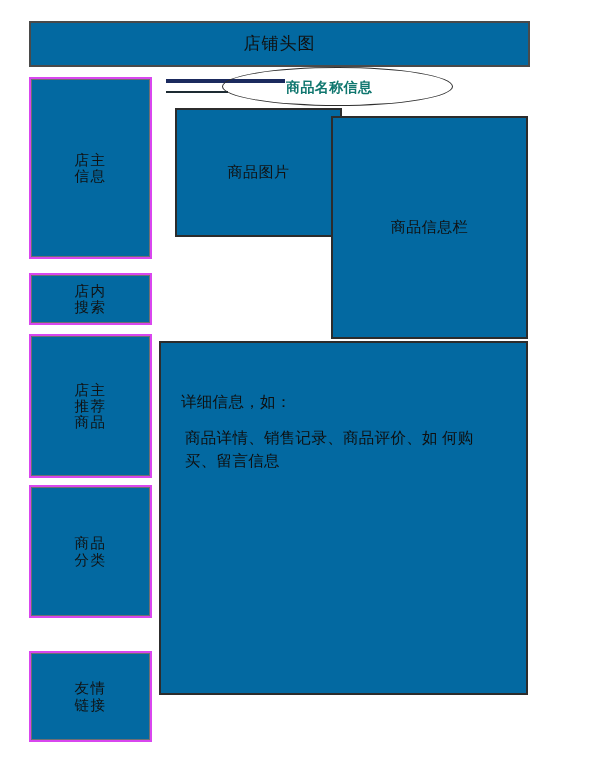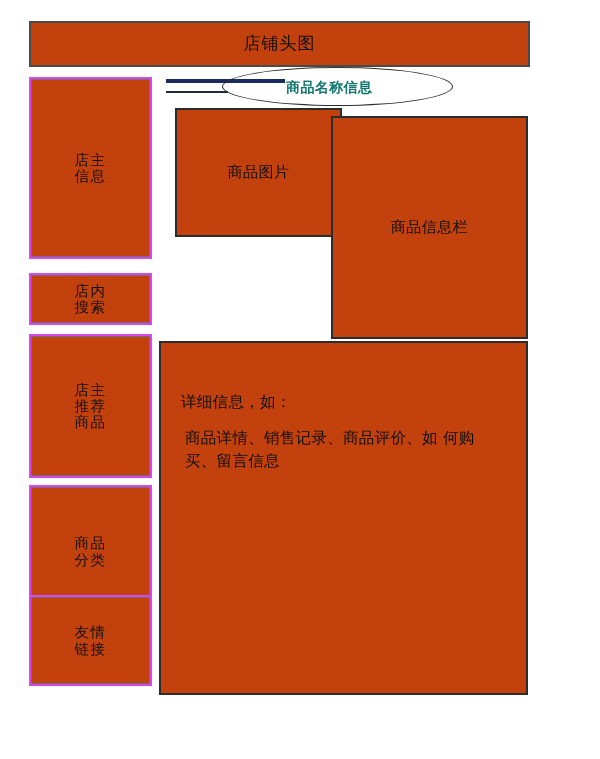--- a/index.html
+++ b/index.html
@@ -16,21 +16,21 @@
     width: 600px;
     height: 759px;
     background: #ffffff;
     overflow: hidden;
   }
 
   
   .box {
     position: absolute;
     box-sizing: border-box;
-    background: #c2410c;
+    background: #0369a1;
     display: flex;
     align-items: center;
     justify-content: center;
     text-align: center;
   }
   
   .box--dark {
     border: 2px solid #4a4a4a;
   }
   .box--darker {
@@ -135,34 +135,34 @@
     <span class="label label--side">店主
 推荐
 商品</span>
   </div>
 
   <div class="box box--mauve" style="left:29px; top:485px; width:123px; height:133px;">
     <span class="label label--side">商品
 分类</span>
   </div>
 
-  <div class="box box--mauve" style="left:29px; top:595px; width:123px; height:91px;">
+  <div class="box box--mauve" style="left:29px; top:651px; width:123px; height:91px;">
     <span class="label label--side">友情
 链接</span>
   </div>
 
   <div class="box box--darker" style="left:175px; top:108px; width:167px; height:129px;">
     <span class="label">商品图片</span>
   </div>
 
   <div class="box box--darker" style="left:331px; top:116px; width:197px; height:223px;">
     <span class="label">商品信息栏</span>
   </div>
 
   <div class="box box--darker" style="left:159px; top:341px; width:369px; height:354px; align-items:flex-start; justify-content:flex-start;">
-    <div class="detail-body" style="left:12px; top:48px; width:340px;">
+    <div class="detail-body" style="left:12px; top:48px; width:340px;font-family:Liberation Serif, serif;">
       <p class="lead">详细信息，如：</p>
       <p class="items">商品详情、销售记录、商品评价、如
 何购买、留言信息</p>
     </div>
   </div>
 
 </div>
 
 </body></html>

